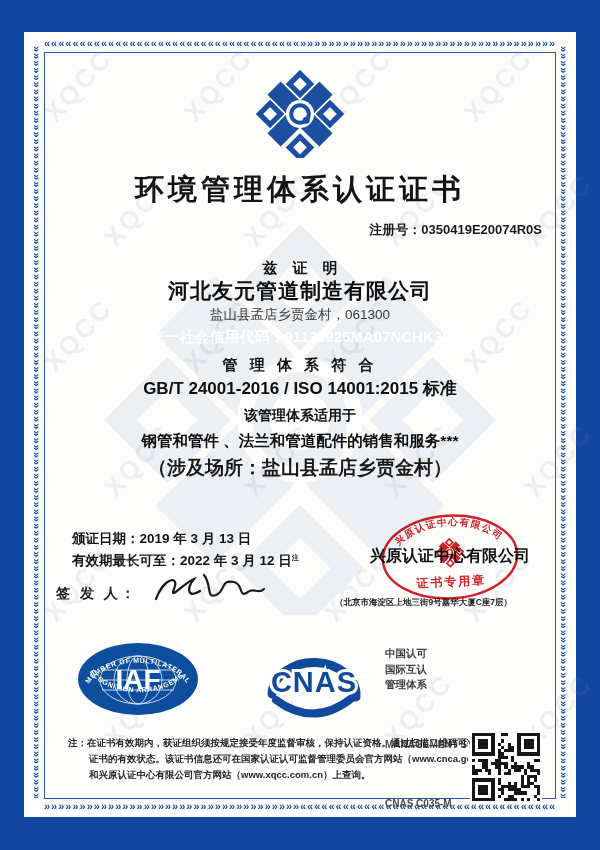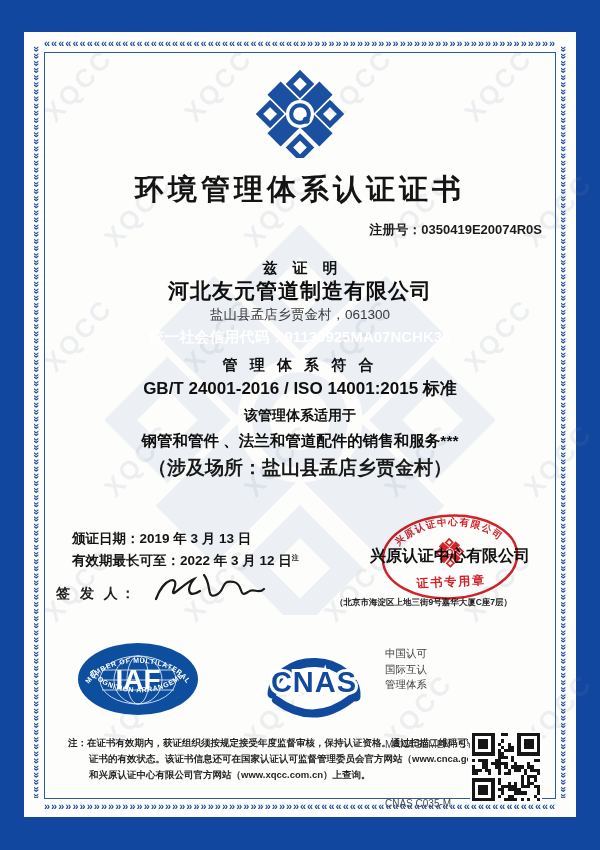--- a/index.html
+++ b/index.html
@@ -39,21 +39,21 @@
   .issue{left:72px;top:530px;font-size:13.5px;font-weight:bold;color:#141414;}
   .expiry{left:72px;top:552px;font-size:13.5px;font-weight:bold;color:#141414;}
   .expiry sup{font-size:7px;}
   .signer{left:56px;top:585px;font-size:14px;font-weight:bold;letter-spacing:3px;color:#222;}
   .signature{left:150px;top:565px;width:120px;height:52px;}
   .issuer-name{left:340px;top:546px;width:220px;text-align:center;font-size:16px;font-weight:bold;color:#111;z-index:4;}
   .stamp{left:378px;top:512px;width:144px;height:90px;z-index:5;mix-blend-mode:multiply;transform:rotate(-3deg);}
   .issuer-addr{left:335px;top:597px;width:230px;font-size:8.5px;font-weight:bold;color:#222;}
   .iaf{left:77px;top:642px;width:122px;height:74px;}
   .cnas{left:260px;top:644px;width:108px;height:74px;}
-  .cnas-text{left:385px;top:646px;width:170px;font-size:10.5px;color:#3d3d3d;line-height:15.5px;font-weight:400;}
+  .cnas-text{left:385px;top:646px;width:170px;font-size:10.5px;color:#3d3d3d;line-height:15.5px;font-weight:700;}
   .cnas-text .en{font-size:10px;color:#4a4a4a;margin-top:44px;}
   .qr{left:470px;top:731px;width:72px;height:72px;display:grid;grid-template-columns:repeat(21,1fr);
       grid-template-rows:repeat(21,1fr);background:#fff;padding:2px;box-sizing:border-box;}
   .qr i{display:block;}
   .qr i.on{background:#161616;}
   .notes{left:68px;top:735px;width:400px;font-size:9.5px;font-weight:600;color:#262626;line-height:16px;}
   .notes .nl{padding-left:21px;white-space:nowrap;overflow:hidden;}
   .notes .nl.first{padding-left:0;}
 </style>
 </head>

